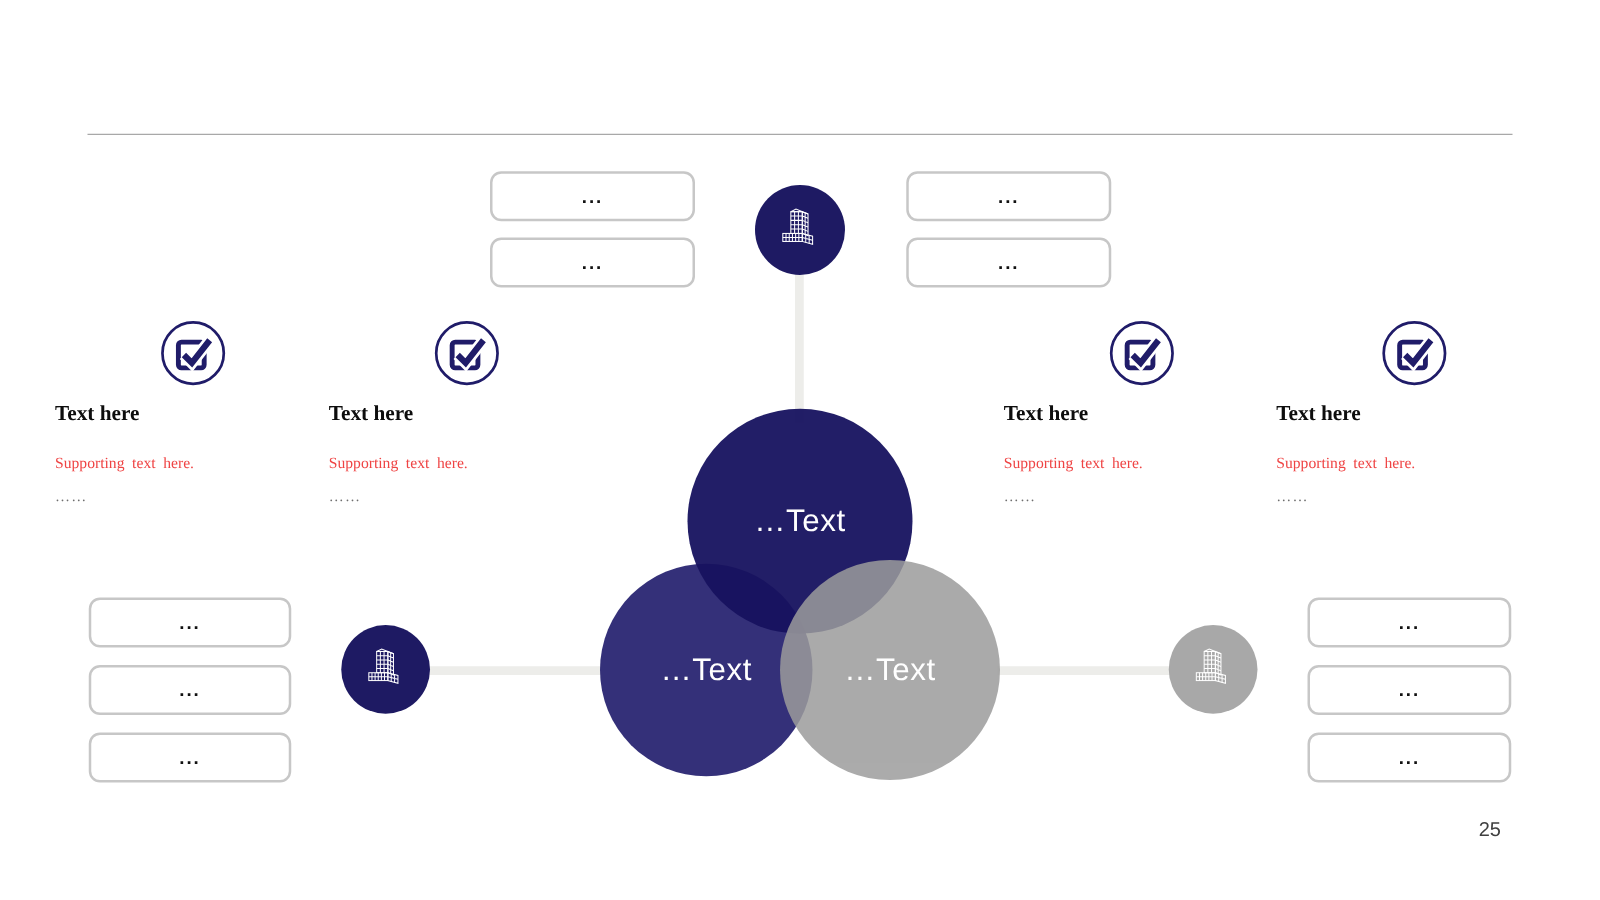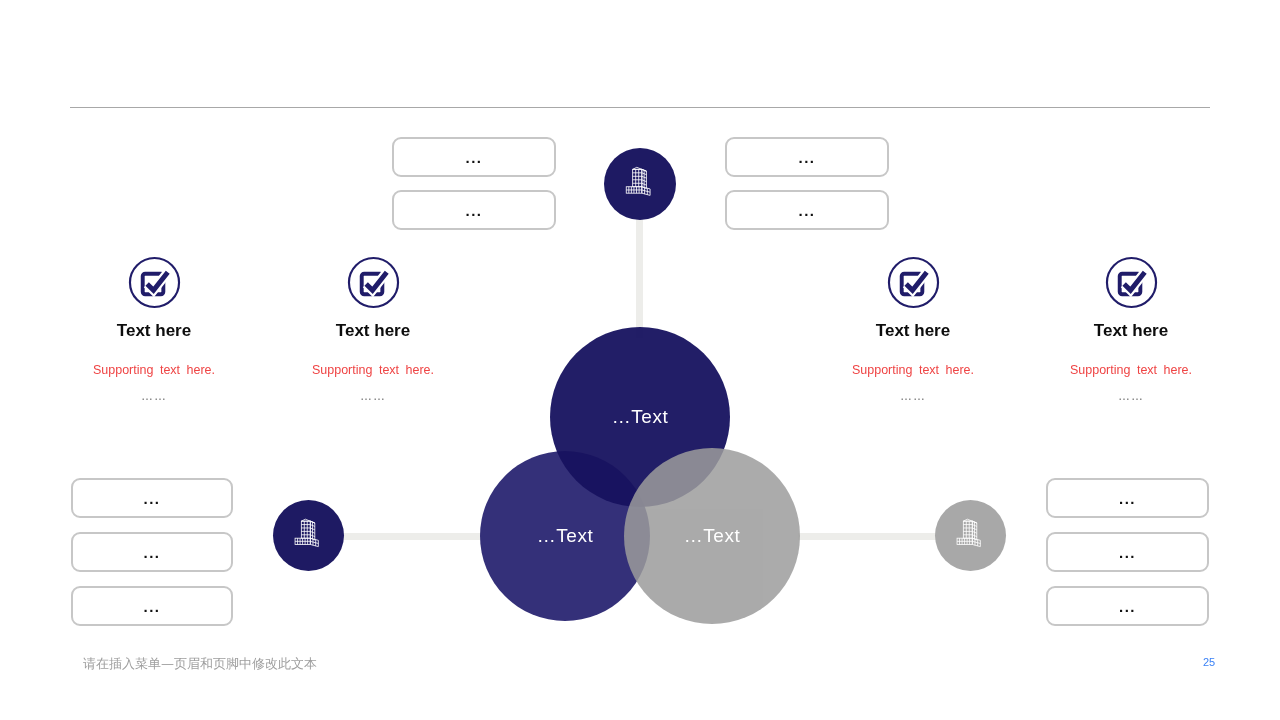--- a/index.html
+++ b/index.html
@@ -10,49 +10,49 @@
   .divider{position:absolute;left:70px;top:107px;width:1140px;height:1px;background:#a8a8a8;}
 
   
   .connector{position:absolute;background:#ededea;z-index:1;}
   .conn-v{left:636px;top:218px;width:7px;height:120px;}
   .conn-l{left:343px;top:533px;width:141px;height:7px;}
   .conn-r{left:798px;top:533px;width:140px;height:7px;}
 
   
   .venn{position:absolute;border-radius:50%;display:flex;align-items:center;justify-content:center;}
-  .venn-label{color:#ffffff;font-size:19px;letter-spacing:.5px;}
+  .venn-label{color:#ffffff;font-size:25px;letter-spacing:.5px;}
   .venn-left{left:480px;top:451px;width:170px;height:170px;background:#343079;z-index:2;}
   .venn-top{left:550px;top:327px;width:180px;height:180px;background:#17125f;opacity:.95;z-index:3;}
   .venn-right{left:624px;top:448px;width:176px;height:176px;background:#9c9c9c;opacity:.85;z-index:4;}
 
   
   .hub{position:absolute;border-radius:50%;display:flex;align-items:center;justify-content:center;z-index:5;}
   .hub-top{left:604px;top:148px;width:72px;height:72px;background:#1e1a63;}
   .hub-left{left:273px;top:500px;width:71px;height:71px;background:#1e1a63;}
   .hub-right{left:935px;top:500px;width:71px;height:71px;background:#a8a8a8;}
 
   
   .box{
     position:absolute;width:164px;height:40px;border:2px solid #c7c7c7;border-radius:9px;
     box-sizing:border-box;display:flex;align-items:center;justify-content:center;
     font-weight:bold;font-size:15px;color:#111;letter-spacing:1.5px;background:#fff;
   }
   .bl{width:162px;}
   .br{width:163px;}
 
   
-  .feature{position:absolute;width:220px;text-align:center;}
+  .feature{position:absolute;width:220px;text-align:left;font-family:Liberation Serif, serif;}
   .feature .icn{display:block;margin:0 auto;}
   .feature .title{font-size:17px;font-weight:bold;color:#0d0d0d;margin-top:12px;}
   .feature .supporting{font-size:12.5px;color:#ef4444;margin-top:22px;word-spacing:3px;}
   .feature .dots{font-size:12px;color:#6e6e6e;margin-top:12px;letter-spacing:1px;}
 
   .footer-note{position:absolute;left:83px;top:655px;font-size:13px;color:#9e9e9e;font-family:"DejaVu Sans","Liberation Sans",sans-serif;}
-  .page-number{position:absolute;left:1183px;top:656px;font-size:11px;color:#3b82f6;margin-left:20px;}
+  .page-number{position:absolute;left:1183px;top:656px;font-size:16px;color:#404040;}
 </style>
 </head>
 <body>
 
 <div id="slide">
 
   <div class="divider"></div>
 
   <div class="connector conn-v"></div>
   <div class="connector conn-l"></div>
@@ -169,16 +169,15 @@
       <circle cx="27" cy="27" r="25" fill="#ffffff" stroke="#201c69" stroke-width="2.2"></circle>
       <rect x="15" y="18" width="21" height="21" rx="2.5" fill="#ffffff" stroke="#201c69" stroke-width="4"></rect>
       <path d="M19.5 28.5 L26 35 L40.5 16.5" fill="none" stroke="#ffffff" stroke-width="9.5"></path>
       <path d="M19.5 28.5 L26 35 L40.5 16.5" fill="none" stroke="#201c69" stroke-width="5"></path>
     </svg>
     <div class="title">Text here</div>
     <div class="supporting">Supporting text here.</div>
     <div class="dots">……</div>
   </div>
 
-  <div class="footer-note">请在插入菜单—页眉和页脚中修改此文本</div>
   <div class="page-number">25</div>
 
 </div>
 
 </body></html>

